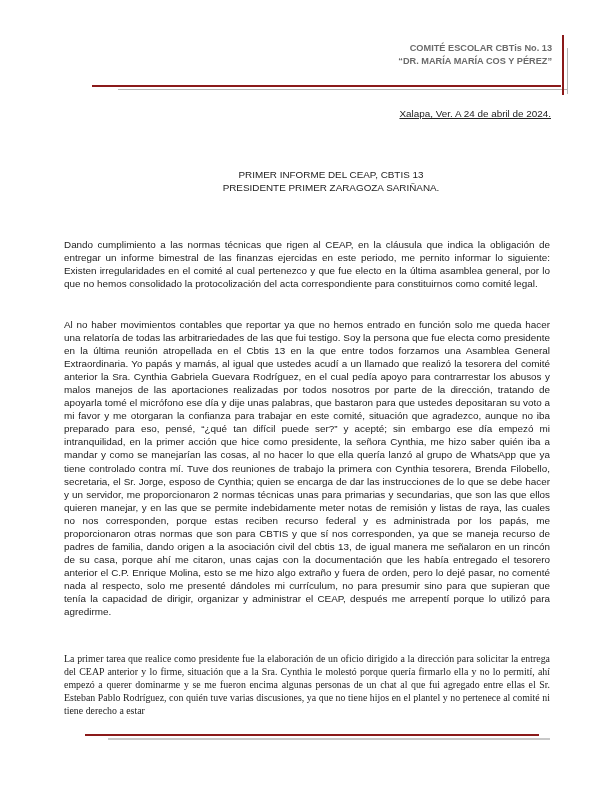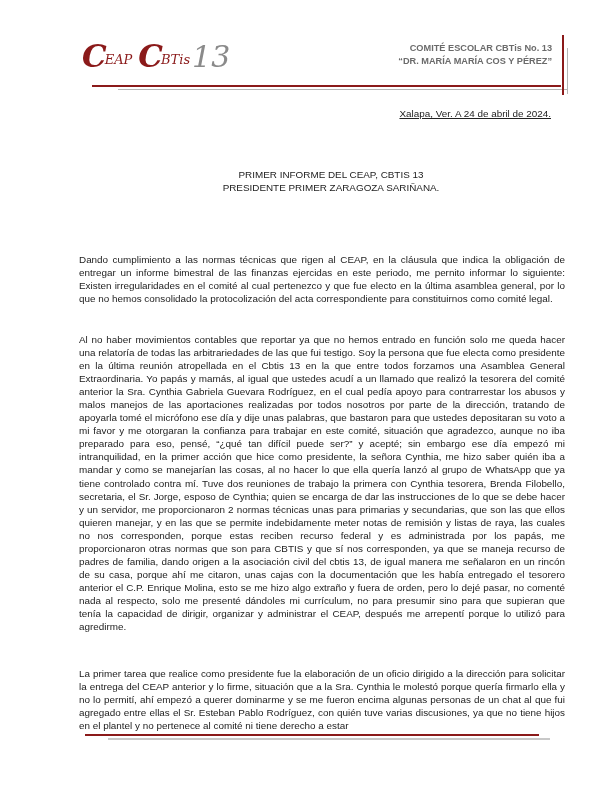--- a/index.html
+++ b/index.html
@@ -22,33 +22,30 @@
   .grey-h-top { left: 118px; top: 89px; width: 450px; height: 1px; background: #b5b5b5; }
   .red-v-top { left: 562px; top: 35px; width: 2px; height: 60px; background: #8b1a1a; }
   .grey-v-top { left: 567px; top: 48px; width: 1px; height: 46px; background: #b5b5b5; }
   .red-h-bot { left: 85px; top: 734px; width: 454px; height: 2px; background: #8b1a1a; }
   .grey-h-bot { left: 108px; top: 738px; width: 442px; height: 2px; background: #c8c8c8; }
 
   
   .doc { font-family: "Liberation Sans", sans-serif; color: #222; font-size: 9.9px; line-height: 13.05px; }
   .date { position: absolute; right: 61px; top: 107px; text-decoration: underline; }
   .title { position: absolute; left: 0; width: 612px; top: 168px; text-align: center; line-height: 13px; padding-left: 25px; }
-  .para { position: absolute; left: 64px; width: 486px; text-align: justify; margin: 15px; }
+  .para { position: absolute; left: 64px; width: 486px; text-align: justify; margin: 0; }
   .p1 { top: 238px; }
   .p2 { top: 318px; }
-  .p3 { top: 652px; }
+  .p3 { top: 652px; font-family: Liberation Serif, serif; }
 </style>
 </head>
 <body>
 
 <div class="page">
 
-  <div class="logo">
-    <span class="big-c">C</span><span class="small-caps">EAP</span><span class="big-c">C</span><span class="small-caps grey">BTis</span><span class="num">13</span>
-  </div>
 
   <div class="committee">
     <div>COMITÉ ESCOLAR CBTis No. 13</div>
     <div>“DR. MARÍA MARÍA COS Y PÉREZ”</div>
   </div>
 
   <div class="line red-h-top"></div>
   <div class="line grey-h-top"></div>
   <div class="line red-v-top"></div>
   <div class="line grey-v-top"></div>

